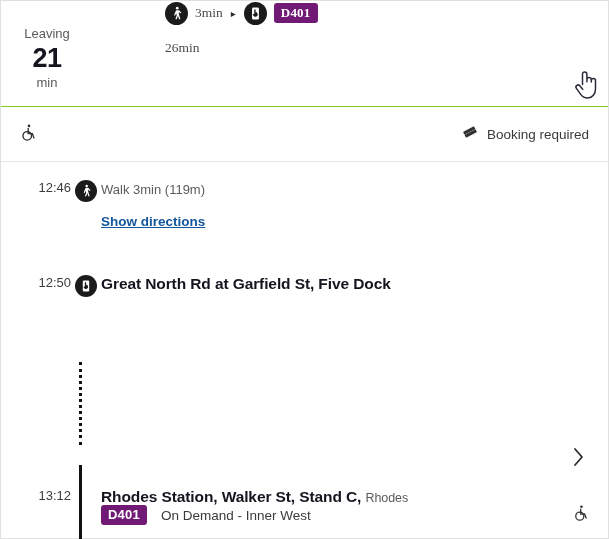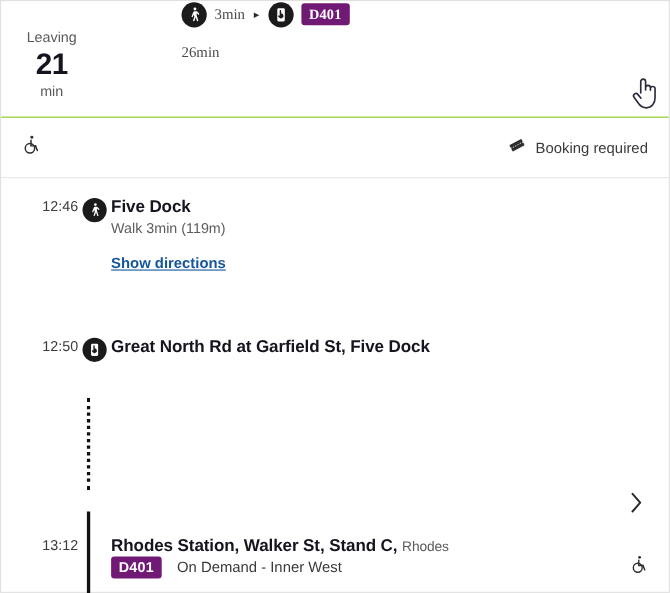--- a/index.html
+++ b/index.html
@@ -299,27 +299,26 @@
       <div class="stop-time">12:46</div>
       <div class="stop-node">
         <span class="circle-icon" style="width:22px;height:22px;flex:0 0 22px;">
           <svg width="14" height="14" viewBox="0 0 24 24" fill="#fff">
             <circle cx="13.2" cy="3.4" r="2.1"></circle>
             <path d="M12.6 6.6c-.9 0-1.5.5-1.8 1.2L8.3 14.1c-.2.5.05 1.05.55 1.25.5.2 1.05-.05 1.25-.55l1.35-3.3.9 3.1-1.9 5.3c-.2.55.1 1.15.65 1.35.55.2 1.15-.1 1.35-.65l1.85-5.15 1.7 5.2c.18.55.78.85 1.33.67.55-.18.85-.78.67-1.33l-2.3-7.05V9.3l2.05 2.1c.4.4 1.03.4 1.42 0 .4-.4.4-1.03 0-1.42l-2.7-2.75c-.42-.42-.95-.63-1.5-.63z"></path>
           </svg>
         </span>
       </div>
       <div class="stop-body">
-        <div class="stop-name">Five Dock</div>
         <div class="walk-detail">Walk 3min (119m)</div>
         <a class="show-directions">Show directions</a>
       </div>
     </div>
 
-    <div class="stop-row" style="top:145px;">
+    <div class="stop-row" style="top:113px;">
       <div class="stop-time">12:50</div>
       <div class="stop-node">
         <span class="circle-icon" style="width:22px;height:22px;flex:0 0 22px;">
           <svg width="14" height="14" viewBox="0 0 24 24">
             <rect x="6.5" y="2.5" width="11" height="19" rx="2" ry="2" fill="#fff"></rect>
             <path d="M10 6.2c0-.6.5-1.1 1.1-1.1s1.1.5 1.1 1.1v4.3l.9-.5c.6-.3 1.3 0 1.5.6l.9 2.6c.35 1.05-.05 2.2-1 2.8l-1.6 1c-.9.55-2.05.4-2.8-.35l-2.0-2.0c-.45-.45-.45-1.15 0-1.55.4-.4 1.0-.45 1.45-.1l.45.35z" fill="#1b1b1b"></path>
           </svg>
         </span>
       </div>
       <div class="stop-body">

